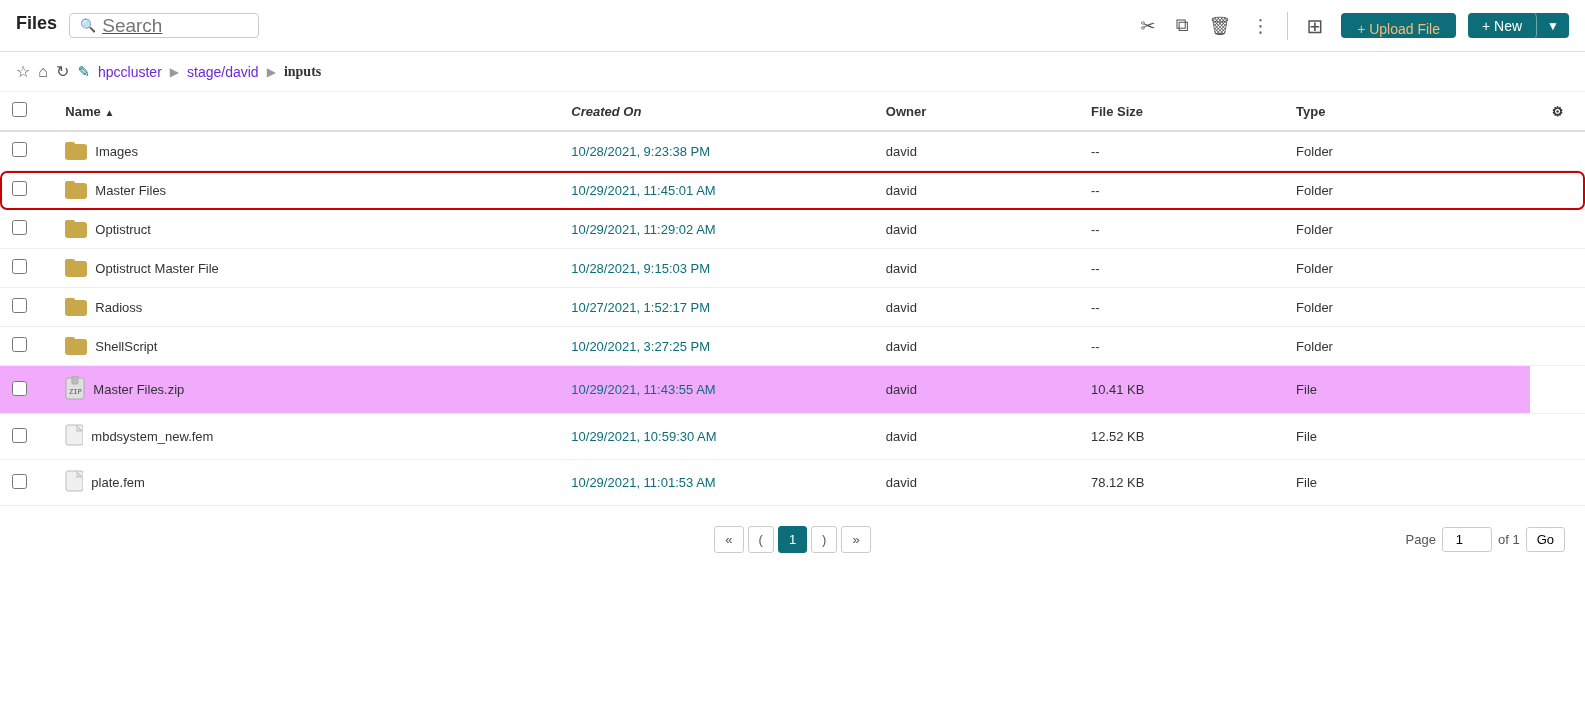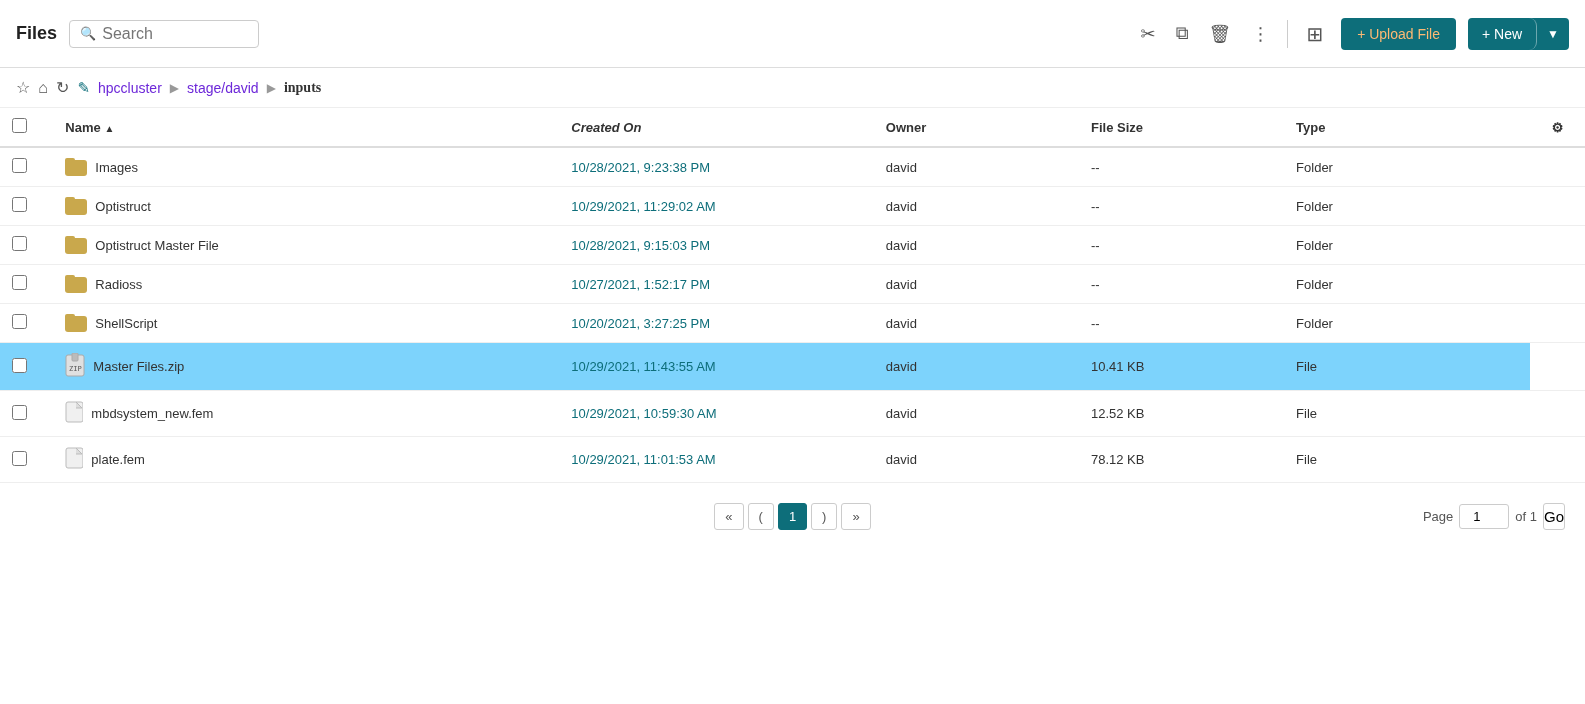--- a/index.html
+++ b/index.html
@@ -1,47 +1,47 @@
 <!DOCTYPE html>
 <html><head>
   <meta charset="utf-8">
   <style>
     * { box-sizing: border-box; margin: 0; padding: 0; }
     body { font-family: 'Segoe UI', Arial, sans-serif; font-size: 14px; background: #fff; color: #333; }
 
     
     .header {
       display: flex;
-      align-items: center;
-      padding: 21px 16px;
+      padding: 13px 16px;
       border-bottom: 1px solid #ddd;
       gap: 12px;
-      height: 68px;
+      height: 52px;
     }
     .header-title {
       font-size: 18px;
       font-weight: 600;
       color: #222;
     }
     .search-box {
       display: flex;
       align-items: center;
       border: 1px solid #ccc;
       border-radius: 4px;
       padding: 4px 10px;
       gap: 6px;
       background: #fff;
       width: 190px;
     }
     .search-box input {
       border: none;
       outline: none;
-      font-size: 16px;
+      font-size: 19px;
       width: 100%;
-      color: #0c4a6e;
+      color: #6d28d9;
+      text-decoration: underline;
     }
     .search-icon-svg { color: #888; font-size: 13px; }
 
     .spacer { flex: 1; }
 
     .toolbar-icons {
       display: flex;
       align-items: center;
       gap: 8px;
     }
@@ -230,24 +230,24 @@
       width: 50px;
       border: 1px solid #ccc;
       border-radius: 3px;
       padding: 4px 6px;
       font-size: 13px;
       text-align: center;
     }
     .go-btn {
       border: 1px solid #ccc;
       background: #fff;
-      padding: 4px 0;
+      padding: 4px 10px;
       border-radius: 3px;
       cursor: pointer;
-      font-size: 15px;
+      font-size: 13px;
     }
   </style>
 </head>
 <body>
 
 <div class="header">
   <span class="header-title">Files</span>
   <div class="search-box">
     <span class="search-icon-svg">🔍</span>
     <input type="text" placeholder="Search" style="">
@@ -304,20 +304,33 @@
           <div class="file-name-cell">
             <span class="folder-icon"></span>
             <span>Images</span>
           </div>
         </td>
         <td class="created-date">10/28/2021, 9:23:38 PM</td>
         <td>david</td>
         <td>--</td>
         <td>Folder</td>
       </tr>
+      <tr style="outline: rgb(204, 0, 0) solid 2px; outline-offset: -2px;">
+        <td class="checkbox-cell"><input type="checkbox" style=""></td>
+        <td>
+          <div class="file-name-cell">
+            <span class="folder-icon"></span>
+            <span>Master Files</span>
+          </div>
+        </td>
+        <td class="created-date">10/29/2021, 11:45:01 AM</td>
+        <td>david</td>
+        <td>--</td>
+        <td>Folder</td>
+      </tr>
       <tr>
         <td class="checkbox-cell"><input type="checkbox" style=""></td>
         <td>
           <div class="file-name-cell">
             <span class="folder-icon"></span>
             <span>Optistruct</span>
           </div>
         </td>
         <td class="created-date">10/29/2021, 11:29:02 AM</td>
         <td>david</td>
@@ -356,21 +369,21 @@
           <div class="file-name-cell">
             <span class="folder-icon"></span>
             <span>ShellScript</span>
           </div>
         </td>
         <td class="created-date">10/20/2021, 3:27:25 PM</td>
         <td>david</td>
         <td>--</td>
         <td>Folder</td>
       </tr>
-      <tr style="background: #7dd3fc;">
+      <tr style="background: #f0abfc;">
         <td class="checkbox-cell"><input type="checkbox" style=""></td>
         <td>
           <div class="file-name-cell">
             <span><svg width="20" height="24" viewBox="0 0 20 24">
                 <rect x="1" y="2" width="18" height="21" rx="2" fill="#e0e0e0" stroke="#aaa" stroke-width="1"></rect>
                 <rect x="7" y="0" width="6" height="8" fill="#bbb" stroke="#aaa" stroke-width="1" rx="1"></rect>
                 <text x="4" y="18" font-size="7" fill="#555" font-family="monospace">ZIP</text>
               </svg></span>
             <span>Master Files.zip</span>
           </div>

